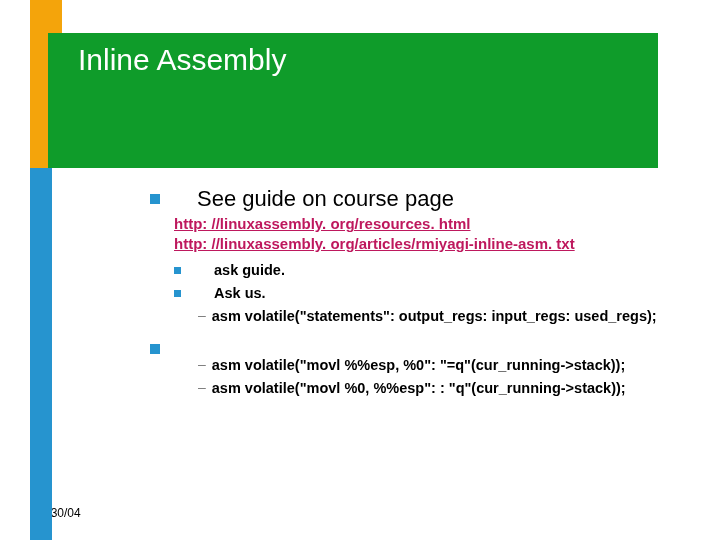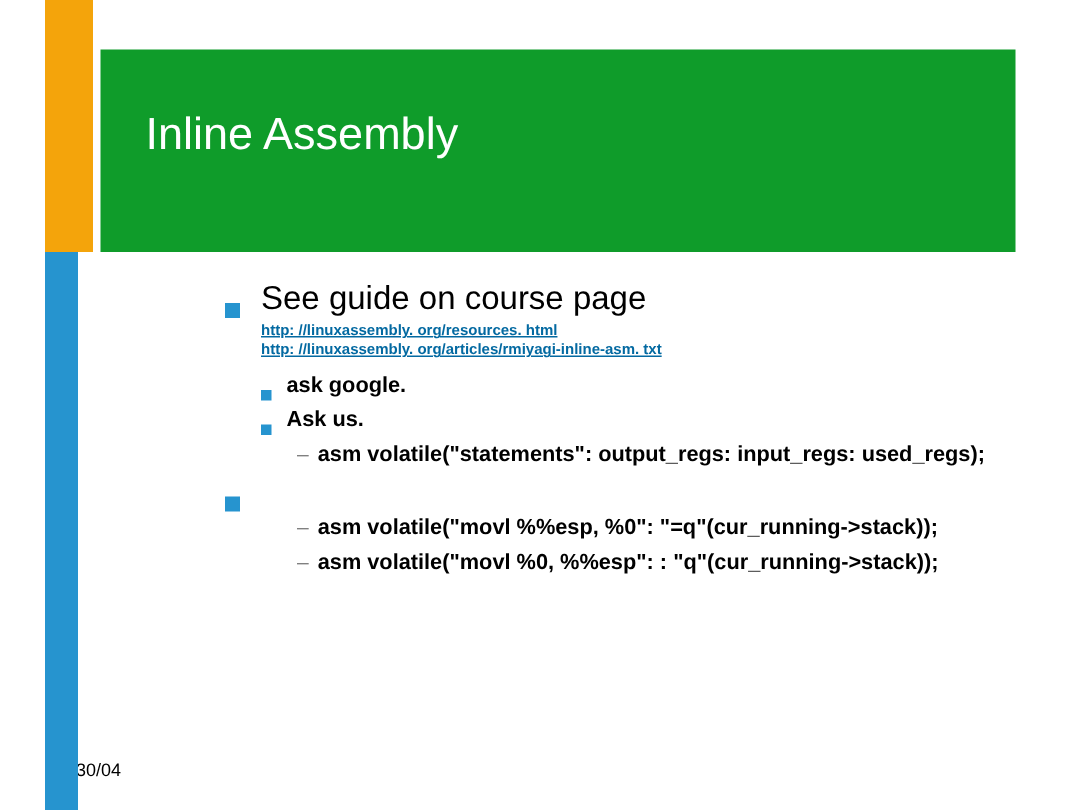--- a/index.html
+++ b/index.html
@@ -24,43 +24,44 @@
     position: absolute;
     left: 30px;
     top: 33px;
     width: 22px;
     height: 508px;
     background: #2694cf;
     z-index: 1;
   }
   .green-header {
     position: absolute;
-    left: 67px;
+    left: 48px;
     top: 33px;
     width: 610px;
     height: 135px;
     background: #0f9c2a;
     z-index: 3;
-    padding: 40px 30px;
+    padding: 10px 30px;
   }
   .slide-title {
     color: #ffffff;
     font-size: 30px;
     font-weight: normal;
   }
   .content {
     position: absolute;
     left: 150px;
     top: 186px;
     width: 550px;
   }
   .bullet-row {
     display: flex;
-    align-items: flex-end;
+    align-items: flex-start;
     margin-bottom: 2px;
+    gap: 23px;
   }
   .bullet-lg {
     width: 10px;
     height: 10px;
     background: #2694cf;
     flex-shrink: 0;
     margin-top: 8px;
     margin-right: 14px;
   }
   .bullet-sm {
@@ -82,23 +83,23 @@
     color: #000;
     line-height: 1.2;
   }
   .text-sm {
     font-size: 14.5px;
     font-weight: bold;
     color: #000;
     line-height: 1.3;
   }
   .link {
-    color: #0369a1;
+    color: #be185d;
     text-decoration: underline;
-    font-size: 10px;
+    font-size: 15px;
     font-weight: bold;
     line-height: 1.3;
     display: block;
   }
   .links-block {
     margin-left: 24px;
     margin-bottom: 8px;
   }
   .sub-block {
     margin-left: 24px;
@@ -136,21 +137,21 @@
     <div class="text-lg">See guide on course page</div>
   </div>
 
   <div class="links-block">
     <a class="link">http: //linuxassembly. org/resources. html</a>
     <a class="link">http: //linuxassembly. org/articles/rmiyagi-inline-asm. txt</a>
   </div>
 
   <div class="sub-block bullet-row">
     <div class="bullet-sm"></div>
-    <div class="text-sm">ask google.</div>
+    <div class="text-sm">ask guide.</div>
   </div>
   <div class="sub-block bullet-row">
     <div class="bullet-sm"></div>
     <div class="text-sm">Ask us.</div>
   </div>
 
 
   <div class="dash-block">
     <span class="dash">–</span>
     <div class="text-sm">asm volatile("statements": output_regs: input_regs: used_regs);</div>

